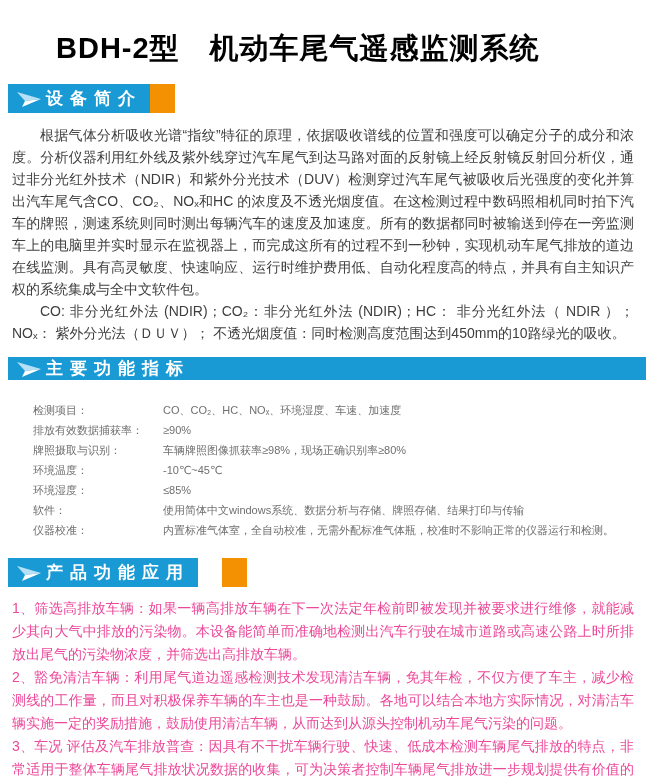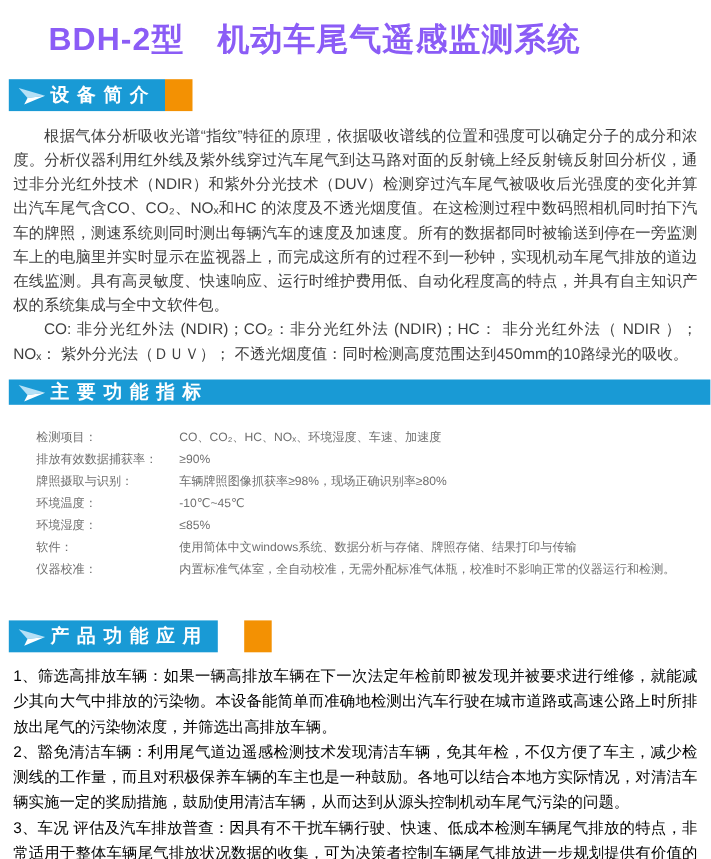--- a/index.html
+++ b/index.html
@@ -6,26 +6,26 @@
   body {
     width: 646px;
     height: 781px;
     background: #ffffff;
     overflow: hidden;
     font-family: "Liberation Sans", "DejaVu Sans", sans-serif;
   }
   .page { width: 646px; height: 781px; position: relative; }
 
   .page-title {
-    margin: 4px;
+    margin: 16px;
     padding: 15px 0 0 40px;
     font-size: 29px;
     line-height: 34px;
     font-weight: bold;
-    color: #8b5cf6;
+    color: #000000;
     letter-spacing: 1px;
     white-space: nowrap;
   }
 
   .sec-header {
     display: flex;
     align-items: stretch;
     margin-left: 8px;
     height: 29px;
   }
@@ -45,21 +45,21 @@
     align-items: center;
     margin-right: 4px;
   }
   .sec-header .orange-block {
     width: 25px;
     background: #f39103;
   }
 
   .hdr-1 { margin-top: 19px; }
   .hdr-2 { margin-top: 13px; flex-direction: column; }
-  .hdr-3 { margin-top: 36px; gap: 24px; }
+  .hdr-3 { margin-top: 18px; gap: 24px; }
 
   .body-para {
     margin: 0 12px;
     font-size: 14px;
     line-height: 22px;
     color: #3e3e3e;
     text-align: justify;
   }
   .first-para { margin-top: 11px; }
   .indent { text-indent: 2em; }
@@ -71,21 +71,21 @@
   }
   .spec-row { display: flex; line-height: 20px; }
   .spec-label { width: 130px; flex: none; }
   .spec-value { flex: 1; }
 
   .app-list { margin-top: 10px; }
   .app-item {
     margin: 0 12px;
     font-size: 14px;
     line-height: 23px;
-    color: #000000;
+    color: #ec4899;
     text-align: justify;
   }
 </style>
 </head>
 <body>
 
 <div class="page">
 
   <h1 class="page-title">BDH-2型　机动车尾气遥感监测系统</h1>
 

